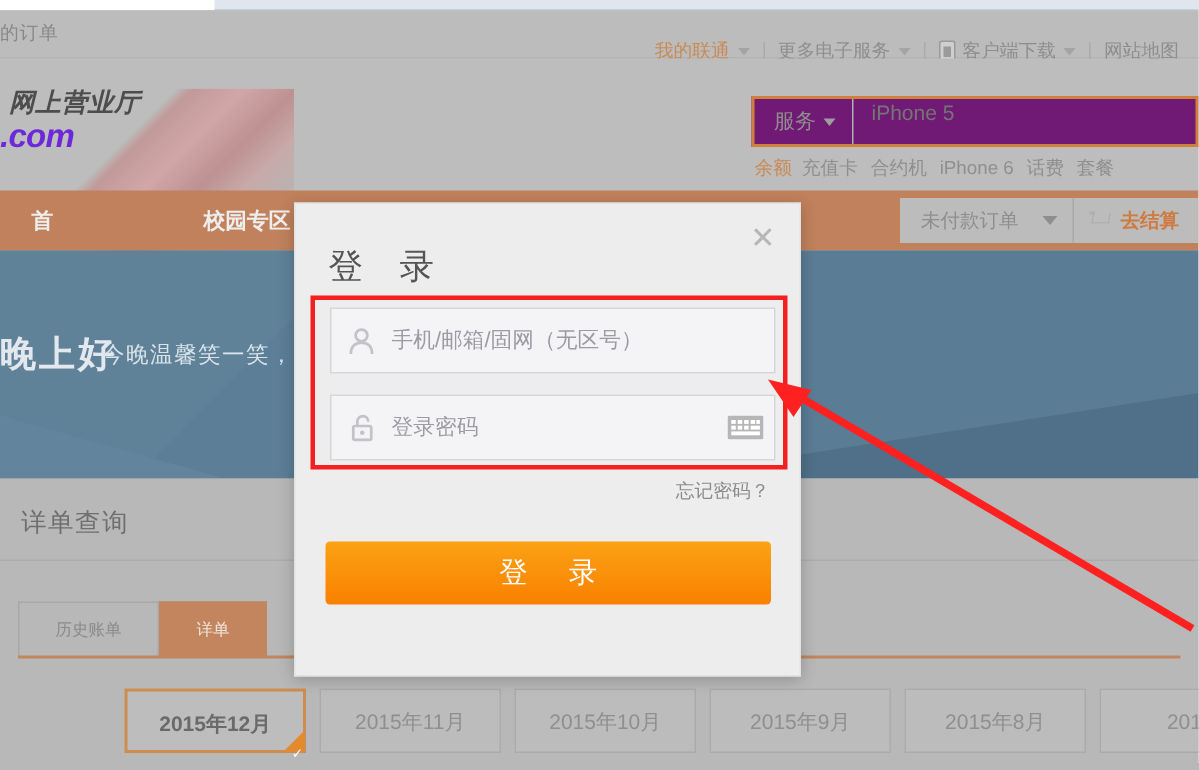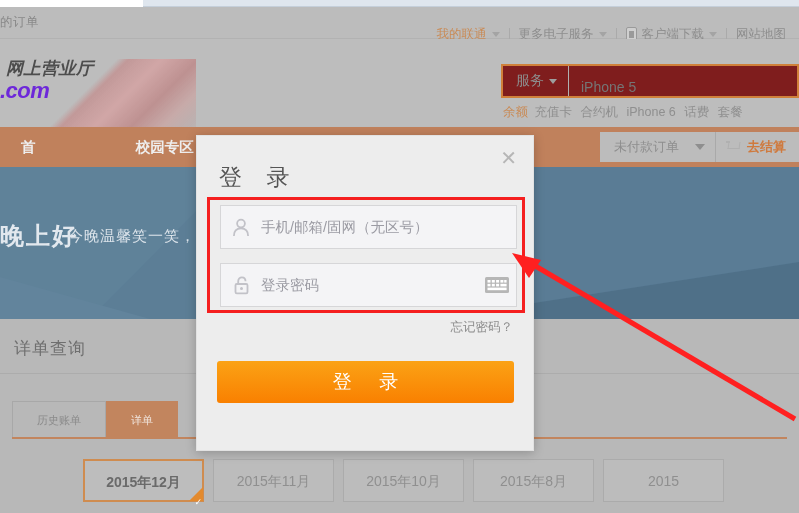--- a/index.html
+++ b/index.html
@@ -154,24 +154,24 @@
     -webkit-mask-image: repeating-linear-gradient(0deg, #000 0 8px, #000 8px 16px);
     filter: blur(0.2px);
   }
 
   
   .searchwrap {
     position: absolute;
     left: 501px; top: 25px;
     width: 298px; height: 34px;
     border: 2px solid #d0803a;
-    background: #7f1d1d;
-    box-sizing: border-box;
-    display: flex;
-    align-items: flex-end;
+    background: #701a75;
+    box-sizing: border-box;
+    display: flex;
+    align-items: flex-start;
   }
   .search-cat {
     display: flex;
     align-items: center;
     height: 100%;
     padding: 0 11px 0 13px;
     color: #8d8d8d;
     font-size: 14px;
     border-right: 1px solid #b0b0b0;
   }
@@ -590,20 +590,21 @@
       <div class="tabs">
         <div class="tab">历史账单</div>
         <div class="tab active">详单</div>
       </div>
       <div class="tabs-underline"></div>
 
       <div class="months">
         <div class="month active">2015年12月</div>
         <div class="month">2015年11月</div>
         <div class="month">2015年10月</div>
+        <div class="month">2015年9月</div>
         <div class="month">2015年8月</div>
         <div class="month">2015</div>
       </div>
     </div>
 
     <div class="modal">
       <div class="modal-close">✕</div>
       <div class="modal-title">登 录</div>
 
       <div class="fields">

